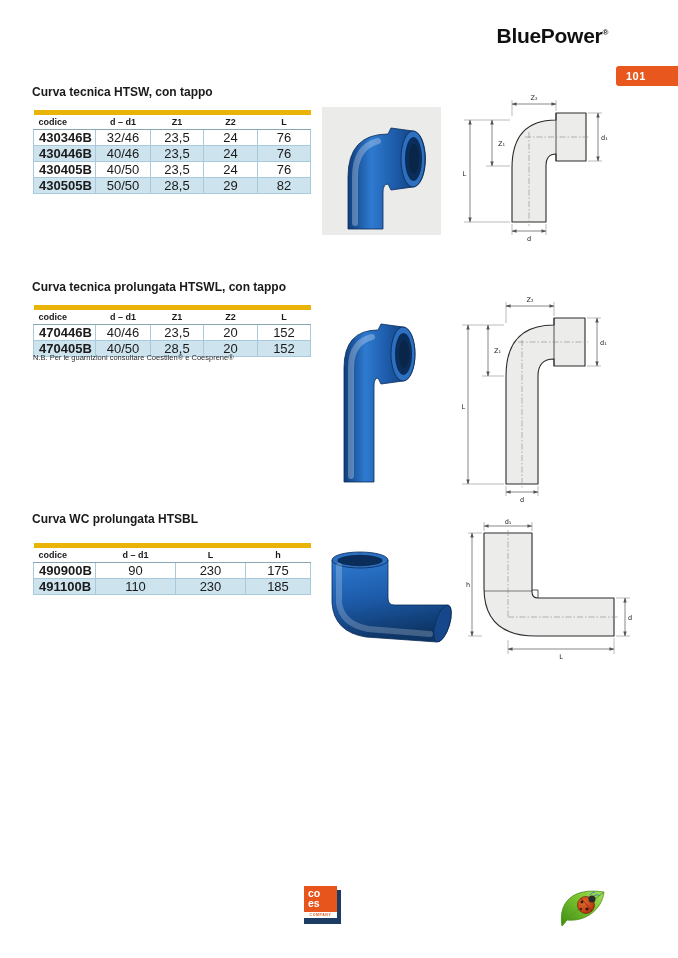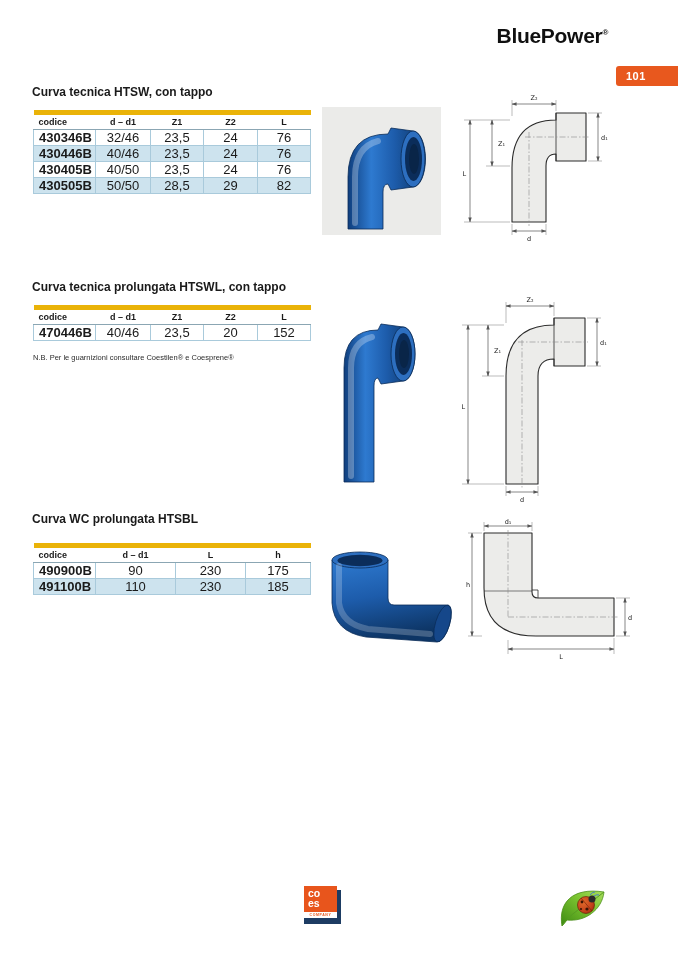--- a/index.html
+++ b/index.html
@@ -158,20 +158,27 @@
         </tr>
       </thead>
       <tbody>
         <tr>
           <td>470446B</td>
           <td>40/46</td>
           <td>23,5</td>
           <td>20</td>
           <td>152</td>
         </tr>
+        <tr>
+          <td>470405B</td>
+          <td>40/50</td>
+          <td>28,5</td>
+          <td>20</td>
+          <td>152</td>
+        </tr>
       </tbody>
     </table>
   <div class="abs note" style="top:353px;">N.B. Per le guarnizioni consultare Coestilen® e Coesprene®</div>
 
   <svg class="abs" style="top:304px;left:324px;" width="110" height="184" viewBox="0 0 110 184">
     <defs>
       <linearGradient id="pg2" x1="0" y1="0" x2="1" y2="0">
         <stop offset="0" stop-color="#0f3e7d"></stop>
           <stop offset="0.3" stop-color="#2e7ad0"></stop>
         <stop offset="0.6" stop-color="#1d5cab"></stop>

